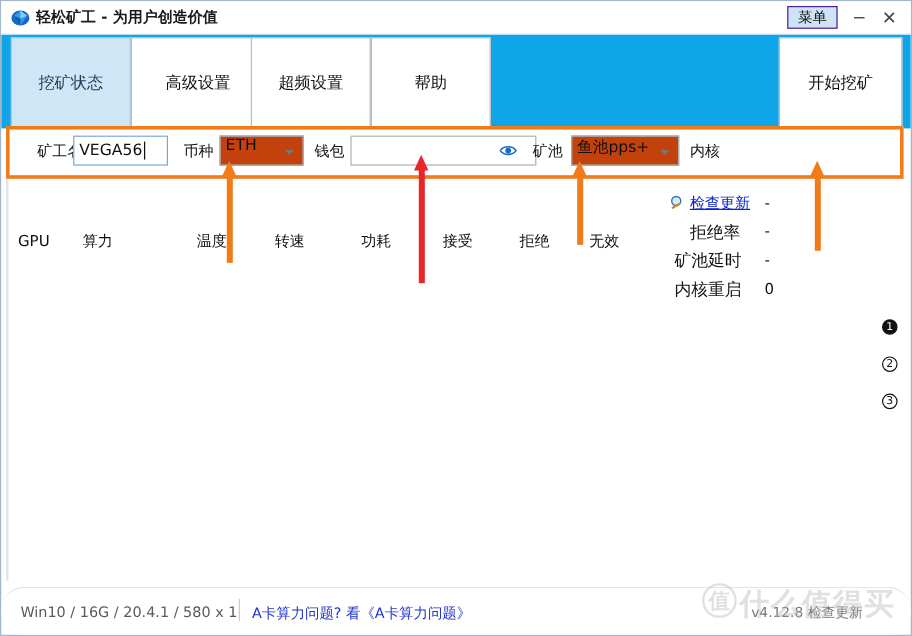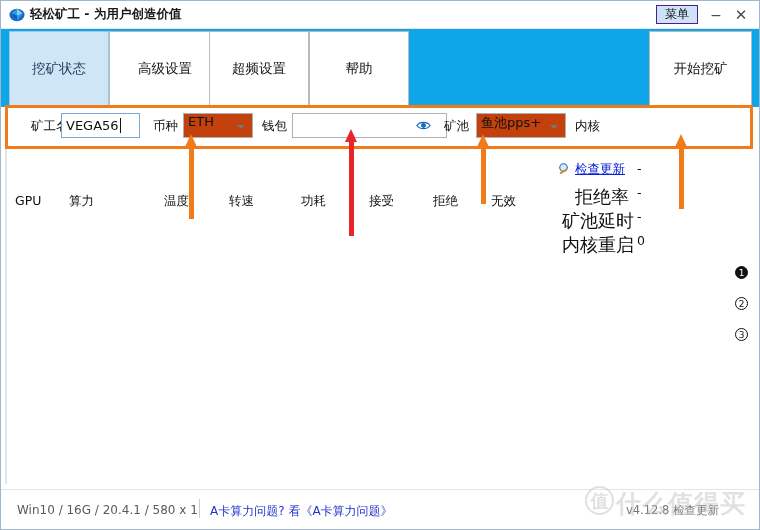--- a/index.html
+++ b/index.html
@@ -160,21 +160,21 @@
     background: #dfe6ee;
   }
 
   
   #infopanel {
     position: absolute; left: 556px; top: 160px;
     width: 190px; height: 100px;
   }
   .info-label {
     position: absolute;
-    font-size: 18px; color: #101010;
+    font-size: 14px; color: #101010;
     text-align: right;
     white-space: nowrap;
   }
   .info-value {
     position: absolute; left: 80px;
     font-size: 12.5px; color: #101010;
   }
   #earnings-link {
     position: absolute; left: 18px; top: 0px;
     font-size: 12.5px; color: #0a22d8;
@@ -210,20 +210,21 @@
     border-left: 6.5px solid transparent;
     border-right: 6.5px solid transparent;
   }
 
   
   #statusbar {
     position: absolute; left: 0; bottom: 0;
     width: 758px; height: 40px;
     background: #ffffff;
     border-top: 1px solid #dfe6ee;
+    border-radius: 19px;
   }
   #sysinfo {
     position: absolute; left: 16px; top: 13px;
     font-size: 12px; color: #5a5a5a; white-space: nowrap;
   }
   #status-divider {
     position: absolute; left: 198px; top: 9px;
     width: 1px; height: 19px; background: #cccccc;
   }
   #help-link {

